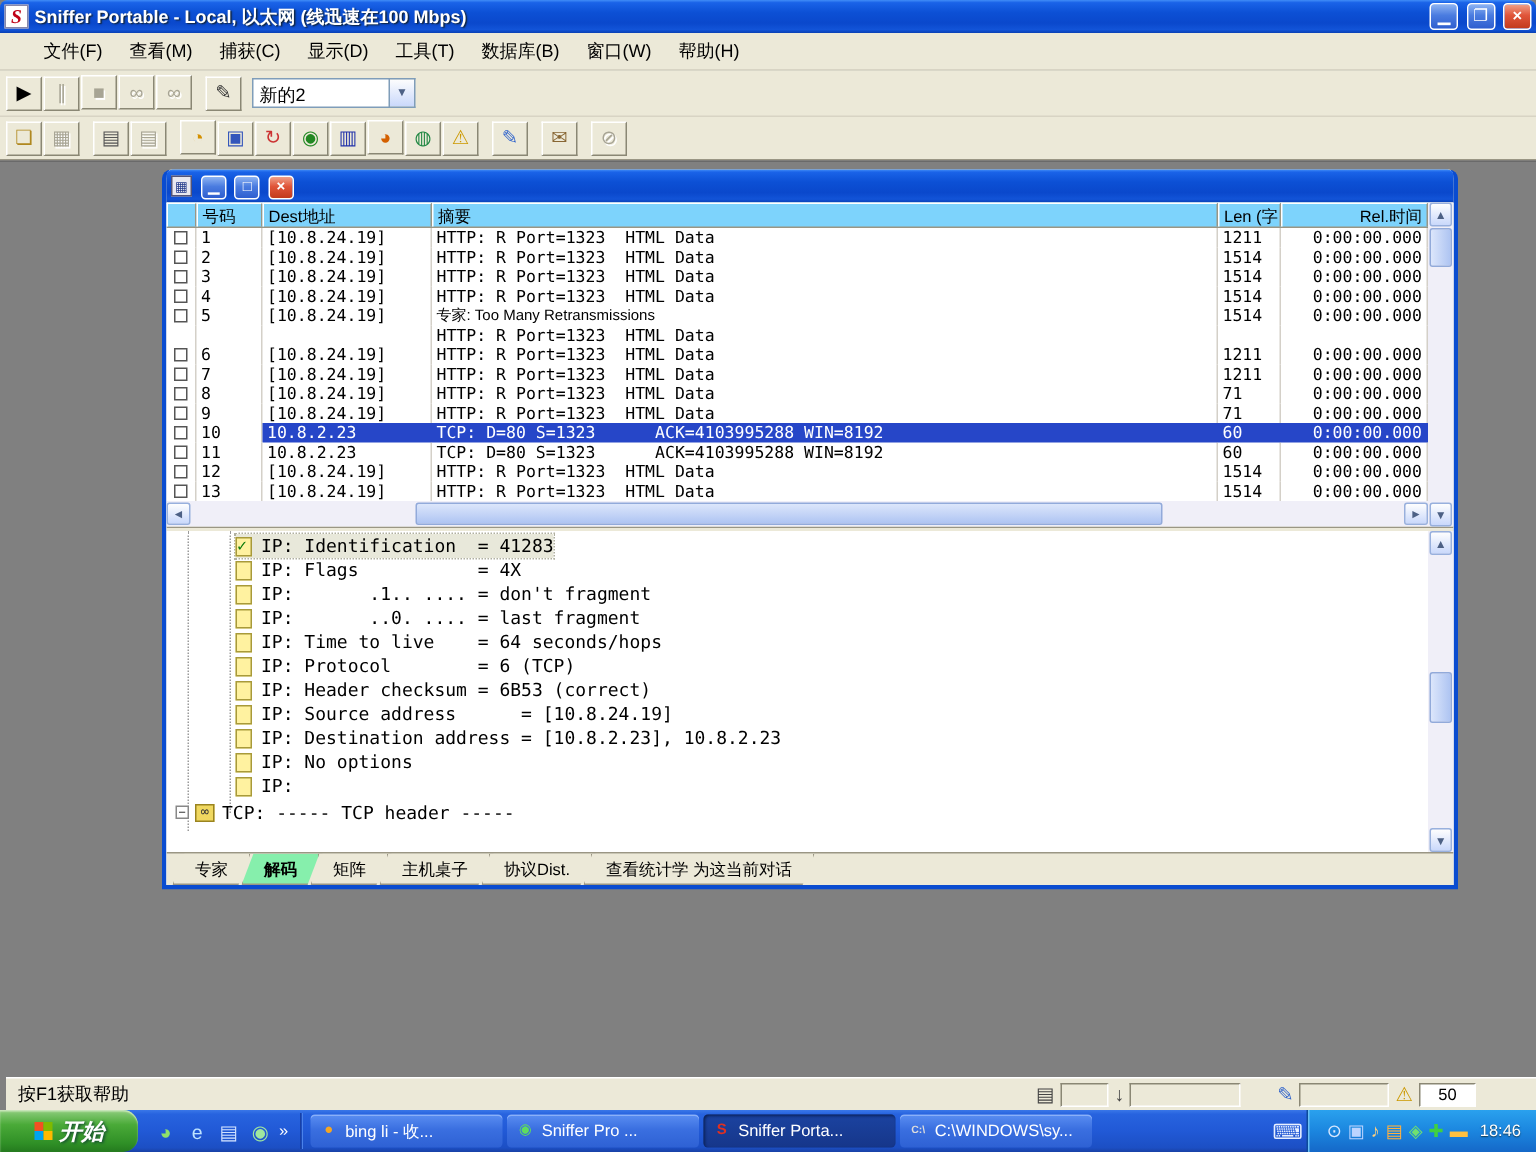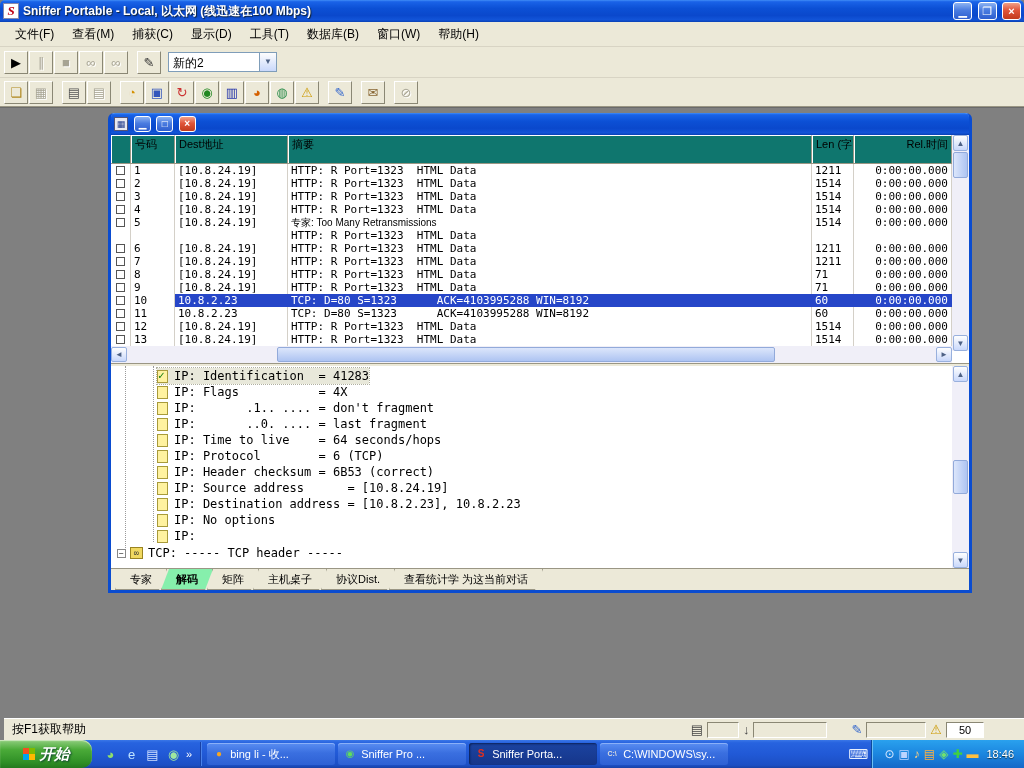--- a/index.html
+++ b/index.html
@@ -18,21 +18,21 @@
   
   .app { position:absolute; left:0; top:0; width:1024px; height:740px; }
   .titlebar { height:22px; display:flex; align-items:center; padding:0 3px; border-radius:5px 5px 0 0; }
   .app-icon { width:16px; height:16px; background:#fff; border:1px solid #88a;
     color:#c00016; font-weight:bold; font-style:italic; font-family:"Liberation Serif",serif;
     font-size:13px; line-height:14px; text-align:center; margin-right:4px; }
   .title-text { color:#fff; font-weight:bold; font-size:12px; text-shadow:1px 1px 1px #123;
     flex:1; white-space:nowrap; overflow:hidden; }
 
   .menubar { height:25px; background:#ECE9D8; border-bottom:1px solid #d8d4c4;
-    display:flex; align-items:center; padding-left:6px; }
+    display:flex; align-items:center; padding-left:20px; }
   .menu-item { padding:3px 9px; color:#000; }
 
   .toolbar { background:#ECE9D8; display:flex; align-items:center; padding:2px 4px; }
   .tb1 { height:31px; border-bottom:1px solid #d8d4c4; }
   .tb2 { height:29px; border-bottom:1px solid #9a9684; }
   .tbtn { width:24px; height:23px; margin-right:1px; display:inline-flex; align-items:center;
     justify-content:center; font-size:13px; background:#ECE9D8; border:1px solid;
     border-color:#fff #8a8774 #8a8774 #fff; cursor:default; }
   .tbtn.gap { margin-left:8px; }
   .tbtn.disabled { color:#a7a494 !important; text-shadow:1px 1px 0 #fff; }
@@ -54,21 +54,21 @@
   .doc-icon { width:14px; height:14px; background:#e8e8f0; border:1px solid #557;
     margin-right:4px; font-size:9px; line-height:12px; text-align:center; color:#223a8a; }
   .doc-title { color:#fff; font-weight:bold; font-size:12px; flex:1; text-shadow:1px 1px 1px #123;
     white-space:nowrap; overflow:hidden;}
   .doc-titlebar .capbtn { width:17px; height:16px; line-height:14px; font-size:10px; }
 
   .doc-body { flex:1; background:#fff; display:flex; flex-direction:column; position:relative; overflow:hidden; }
 
   
   .pkt-area { position:relative; flex:0 0 216px; }
-  .pkt-header { height:29px; display:flex; width:841px; background:#0f766e;
+  .pkt-header { height:17px; display:flex; width:841px; background:#7dd3fc;
     border-bottom:1px solid #9a9684; font-size:11px; }
   .hcell { border-right:1px solid #9a9684; border-top:1px solid #fff; border-left:1px solid #fff;
     padding:1px 3px; white-space:nowrap; overflow:hidden; }
   .pkt-rows { height:182px; width:841px; overflow:hidden; background:#fff;
     font-family:"DejaVu Sans Mono","Liberation Mono",monospace; font-size:11px; }
   .prow { display:flex; height:13px; line-height:13px; white-space:pre; }
   .pcell { border-right:1px solid #d4d0c8; overflow:hidden; padding:0 3px; }
   .c-check { width:20px; flex:0 0 20px; display:flex; align-items:center; justify-content:center; }
   .c-no   { width:44px; flex:0 0 44px; }
   .c-dest { width:113px; flex:0 0 113px; }

